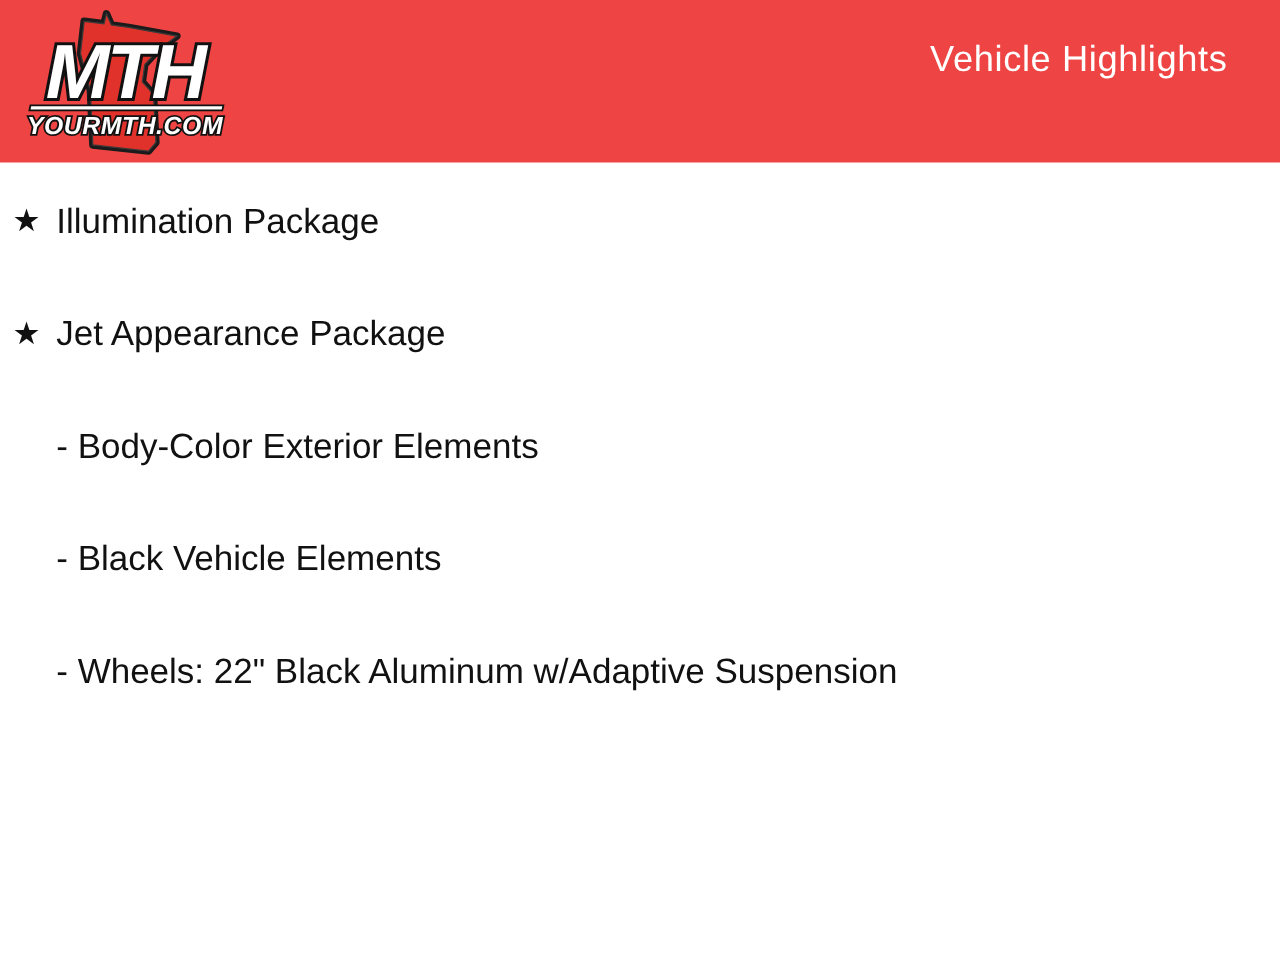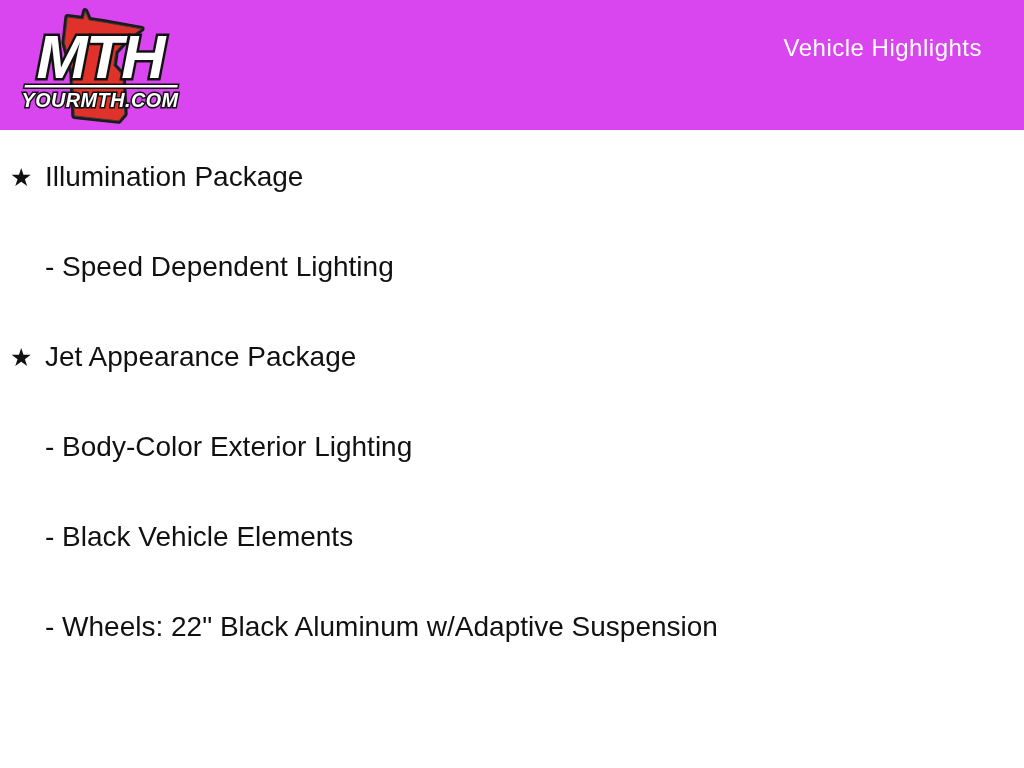--- a/index.html
+++ b/index.html
@@ -7,21 +7,21 @@
     width: 1024px;
     height: 768px;
     background: #ffffff;
     font-family: "Liberation Sans", sans-serif;
     overflow: hidden;
   }
   .header {
     position: relative;
     width: 1024px;
     height: 130px;
-    background: #d946ef;
+    background: #ef4444;
   }
   .logo {
     position: absolute;
     left: 6px;
     top: 2px;
     width: 188px;
     height: 126px;
   }
   .logo svg { width: 100%; height: 100%; display: block; }
   .logo .mth-text {
@@ -31,21 +31,21 @@
     paint-order: stroke fill;
   }
   .header-title {
     position: absolute;
     right: 42px;
     top: 0;
     height: 96px;
     display: flex;
     align-items: center;
     color: #ffffff;
-    font-size: 24px;
+    font-size: 29px;
     font-weight: 400;
     letter-spacing: 0.5px;
   }
   .content {
     width: 1024px;
     padding-top: 2px;
   }
   .row {
     height: 90px;
     display: flex;
@@ -88,28 +88,25 @@
   </div>
   <div class="header-title">Vehicle Highlights</div>
 </div>
 
 <div class="content">
   <div class="row">
     <span class="star">★</span>
     <span class="label">Illumination Package</span>
   </div>
   <div class="row">
-    <span class="label">- Speed Dependent Lighting</span>
-  </div>
-  <div class="row">
     <span class="star">★</span>
     <span class="label">Jet Appearance Package</span>
   </div>
   <div class="row">
-    <span class="label">- Body-Color Exterior Lighting</span>
+    <span class="label">- Body-Color Exterior Elements</span>
   </div>
   <div class="row">
     <span class="label">- Black Vehicle Elements</span>
   </div>
   <div class="row">
     <span class="label">- Wheels: 22" Black Aluminum w/Adaptive Suspension</span>
   </div>
 </div>
 
 </body></html>

